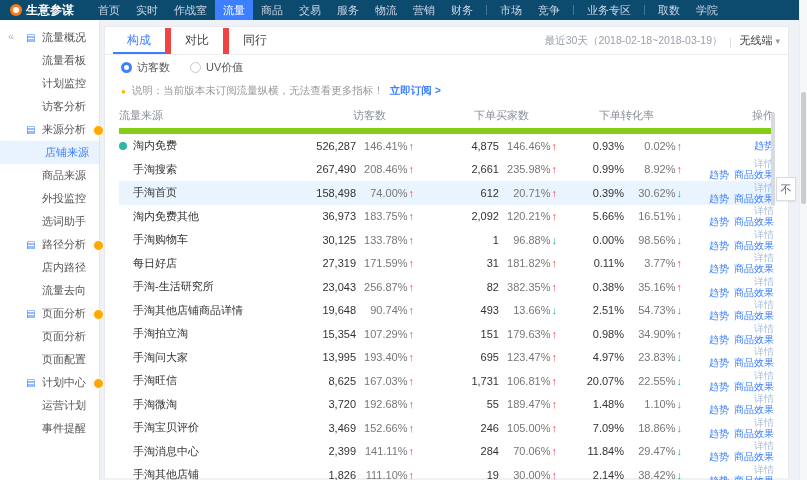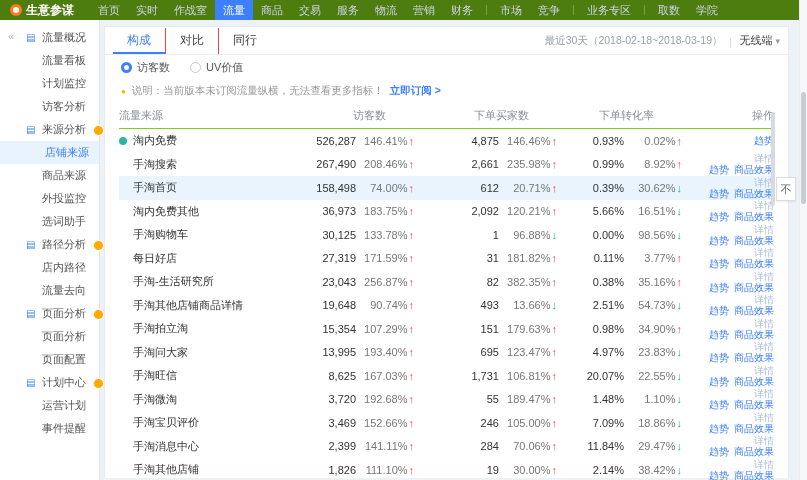--- a/index.html
+++ b/index.html
@@ -1,20 +1,20 @@
 <!DOCTYPE html>
 <html><head>
 <meta charset="utf-8">
 <style>
   html,body{margin:0;padding:0;background:#eef1f6;}
   body{width:807px;height:480px;overflow:hidden;font-family:"Liberation Sans","DejaVu Sans",sans-serif;}
   .app{position:relative;width:807px;height:480px;}
 
   
-  .navbar{height:20px;background:#4d7c0f;display:flex;align-items:center;padding:0 10px;color:#fff;font-size:11px;white-space:nowrap;}
+  .navbar{height:20px;background:#0c4a6e;display:flex;align-items:center;padding:0 10px;color:#fff;font-size:11px;white-space:nowrap;}
   .logo{display:flex;align-items:center;gap:4px;margin-right:16px;cursor:pointer;}
   .logo-icon{width:12px;height:12px;border-radius:50%;background:#ff7a1a;position:relative;display:inline-block;}
   .logo-icon::after{content:"";position:absolute;left:3px;top:3px;width:6px;height:6px;border-radius:50%;background:#fff;}
   .logo-text{font-size:12px;font-weight:bold;color:#fff;}
   .nav-item{padding:0 8px;line-height:20px;height:20px;cursor:pointer;color:#cdd5e6;}
   .nav-item.active{background:#3d7fff;color:#fff;}
   .nav-sep{width:1px;height:10px;background:rgba(255,255,255,.25);margin:0 5px;display:inline-block;}
 
   .layout{display:flex;height:460px;}
 
@@ -24,40 +24,40 @@
   .side-item{position:relative;height:23px;line-height:23px;padding-left:42px;font-size:11px;color:#555;cursor:pointer;white-space:nowrap;}
   .side-item .side-icon{position:absolute;left:26px;top:0;color:#3d7fff;font-size:10px;}
   .side-item.active{background:#e9f2ff;color:#3d7fff;padding-left:45px;}
   .badge-dot{position:absolute;right:-5px;top:7px;width:9px;height:9px;border-radius:50%;background:#ffaa00;border:1px solid #fff;z-index:6;}
 
   
   .main{flex:1;position:relative;padding:6px 18px 0 4px;box-sizing:border-box;}
   .card{background:#fff;height:452px;border:1px solid #e8eaee;border-bottom:none;box-sizing:border-box;}
   .tabs-row{height:27px;display:flex;align-items:center;border-bottom:1px solid #ebedf0;padding:0 8px;}
   .tab{font-size:12px;color:#444;padding:0 14px;line-height:25px;height:26px;cursor:pointer;box-sizing:border-box;}
-  .tab + .tab{border-left:1px solid #ef4444;text-align:center;}
+  .tab + .tab{border-left:6px solid #ef4444;text-align:center;}
   .tab.active{color:#3d7fff;border-bottom:2px solid #3d7fff;}
   .date-area{margin-left:auto;display:flex;align-items:flex-end;font-size:10.5px;color:#9aa0aa;gap:8px;}
   .vdiv{width:1px;height:10px;background:#ddd;}
   .device-select{color:#444;font-size:11px;cursor:pointer;display:flex;align-items:center;gap:3px;}
   .caret{color:#999;font-size:9px;}
 
   .filter-row{height:25px;display:flex;align-items:center;gap:20px;padding:0 16px;}
   .radio-opt{display:flex;align-items:center;gap:5px;font-size:11px;color:#555;cursor:pointer;}
   .radio-circle{width:11px;height:11px;border-radius:50%;border:1px solid #c5c9d0;box-sizing:border-box;background:#fff;display:inline-block;}
   .radio-circle.checked{border:3.5px solid #3d7fff;}
 
   .notice-row{height:22px;display:flex;align-items:center;gap:6px;padding:0 16px;font-size:10.5px;color:#999;}
   .notice-dot{color:#ffb400;font-size:8px;}
   .notice-link{color:#3d7fff;cursor:pointer;text-decoration:none;font-weight:bold;}
 
   
   .table{padding:0 14px;}
   .t-head,.t-row{display:grid;grid-template-columns:170px 1.05fr 1.2fr 1.05fr 92px;align-items:center;}
-  .t-head{height:26px;font-size:11px;color:#8a9099;border-bottom:1px solid #84cc16;}
+  .t-head{height:26px;font-size:11px;color:#8a9099;border-bottom:6px solid #84cc16;}
   .h-num{text-align:right;padding-right:28px;}
   .h-ops{text-align:right;}
   .t-row{height:23.5px;font-size:11px;color:#333;}
   .t-row.hl{background:#e9f4ff;}
   .c-name{display:flex;align-items:center;gap:6px;white-space:nowrap;overflow:hidden;}
   .t-row.child .c-name{padding-left:14px;}
   .gdot{width:8px;height:8px;border-radius:50%;background:#2db7a3;display:inline-block;cursor:pointer;}
   .num-cell{display:flex;justify-content:flex-end;align-items:center;}
   .val{color:#333;}
   .delta{min-width:58px;text-align:right;color:#777;display:inline-flex;justify-content:flex-end;}

